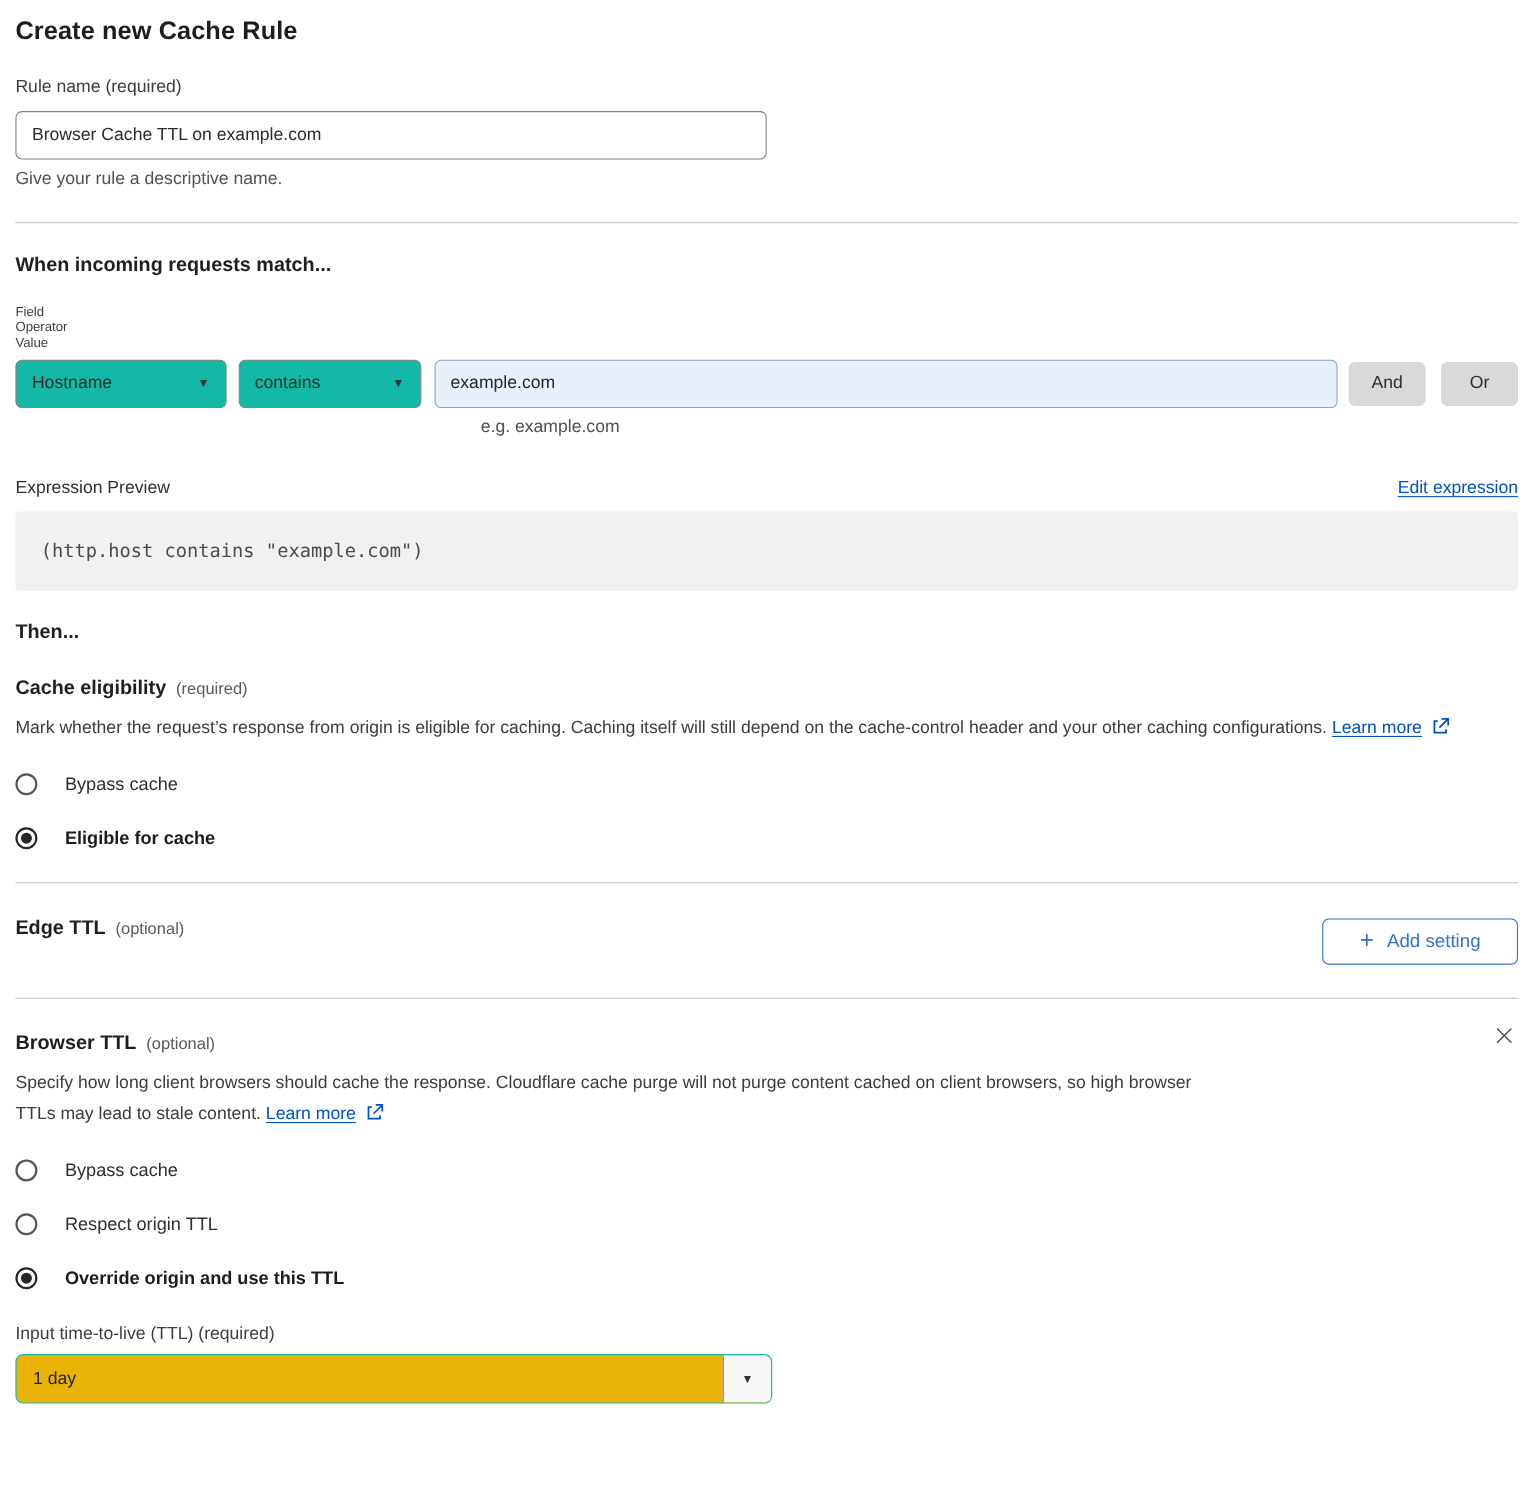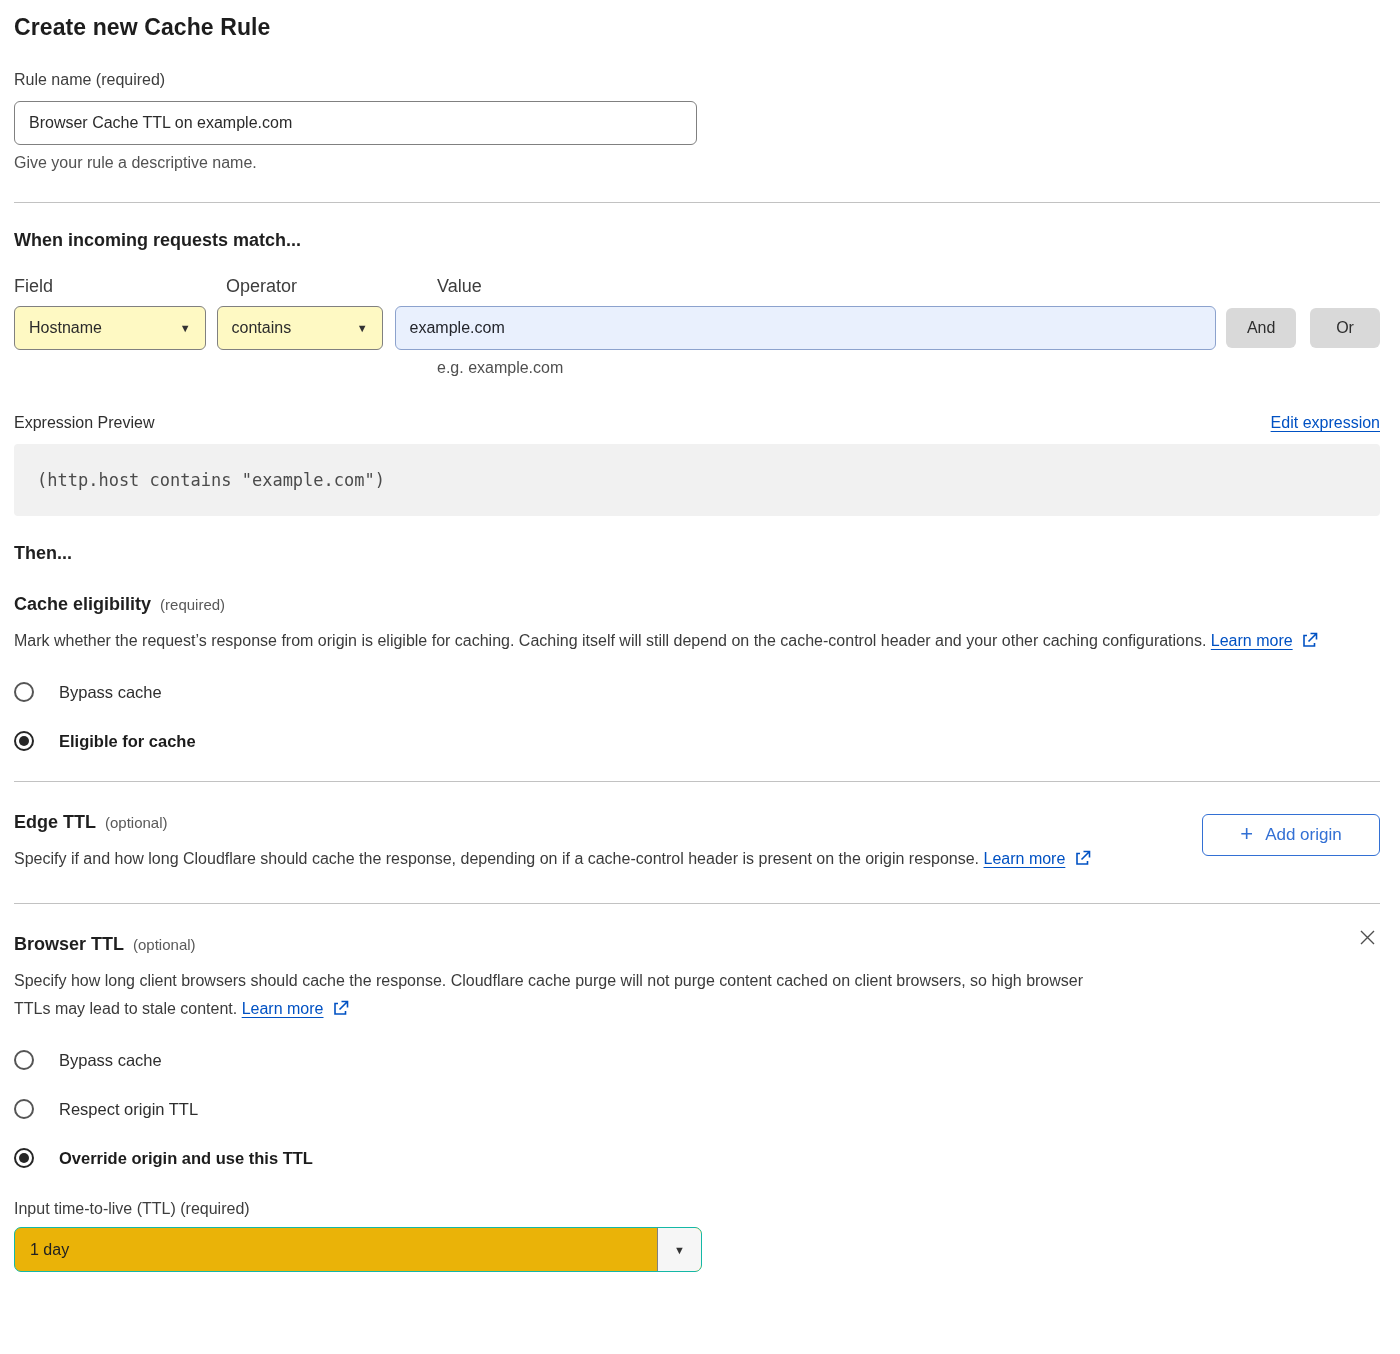--- a/index.html
+++ b/index.html
@@ -20,26 +20,26 @@
     padding:0 14px; font-size:16px; color:#2b2b2b;
     font-family:inherit; background:#fff; outline:none; display:block;
   }
   .helper { margin-top:9px; font-size:16px; color:#525252; }
 
   .divider { border:none; border-top:1px solid #c2c2c2; margin-top:30px; }
 
   h2.section-heading { font-size:18px; font-weight:700; color:#1f1f1f; margin-top:27px; }
 
   
-  .match-labels { display:flex; margin-top:25px; font-size:18px; color:#3d3d3d; }
+  .match-labels { display:flex; margin-top:25px; font-size:12px; color:#3d3d3d;flex-direction:column; }
   .match-labels .lab-field { width:212px; }
   .match-labels .lab-operator { width:211px; }
   .controls-row { display:flex; align-items:center; margin-top:9px; }
   .select-box {
-    height:44px; border:1px solid #808080; border-radius:6px; background:#fef9c3;
+    height:44px; border:1px solid #808080; border-radius:6px; background:#14b8a6;
     display:flex; align-items:center; justify-content:space-between;
     padding:0 14px; font-size:16px; color:#2b2b2b; cursor:pointer;
   }
   .select-box .caret { font-size:11px; color:#333; margin-left:8px; }
   .sel-field { width:201px; margin-right:11px; }
   .sel-operator { width:174px; margin-right:12px; }
   .value-input {
     width:868px; height:44px; border:1px solid #8ca2cd; border-radius:6px;
     background:#e9f0fd; padding:0 14px; font-size:16px; color:#23252b;
     font-family:inherit; outline:none;
@@ -182,32 +182,24 @@
   </div>
 
   <hr class="divider">
 
   <div class="section-row">
     <div>
       <div class="setting-head">
         <span class="setting-title">Edge TTL</span>
         <span class="setting-flag">(optional)</span>
       </div>
-      <div class="setting-desc desc-edge">
-        <span>Specify if and how long Cloudflare should cache the response, depending on if a cache-control header is present on the origin response.</span>
-        <a class="link">Learn more</a>
-        <svg class="ext-icon" width="16" height="16" viewBox="0 0 16 16">
-          <path d="M5 3.5H2v10.5h10.5V11" fill="none" stroke="#0051c3" stroke-width="1.6"></path>
-          <path d="M6.5 9.5 L14 2 M8.5 1.5h6v6" fill="none" stroke="#0051c3" stroke-width="1.6"></path>
-        </svg>
-      </div>
     </div>
     <button class="add-setting-btn">
       <span class="plus">+</span>
-      <span>Add origin</span>
+      <span>Add setting</span>
     </button>
   </div>
 
   <hr class="divider">
 
   <div class="section-row">
     <div>
       <div class="setting-head">
         <span class="setting-title">Browser TTL</span>
         <span class="setting-flag">(optional)</span>

